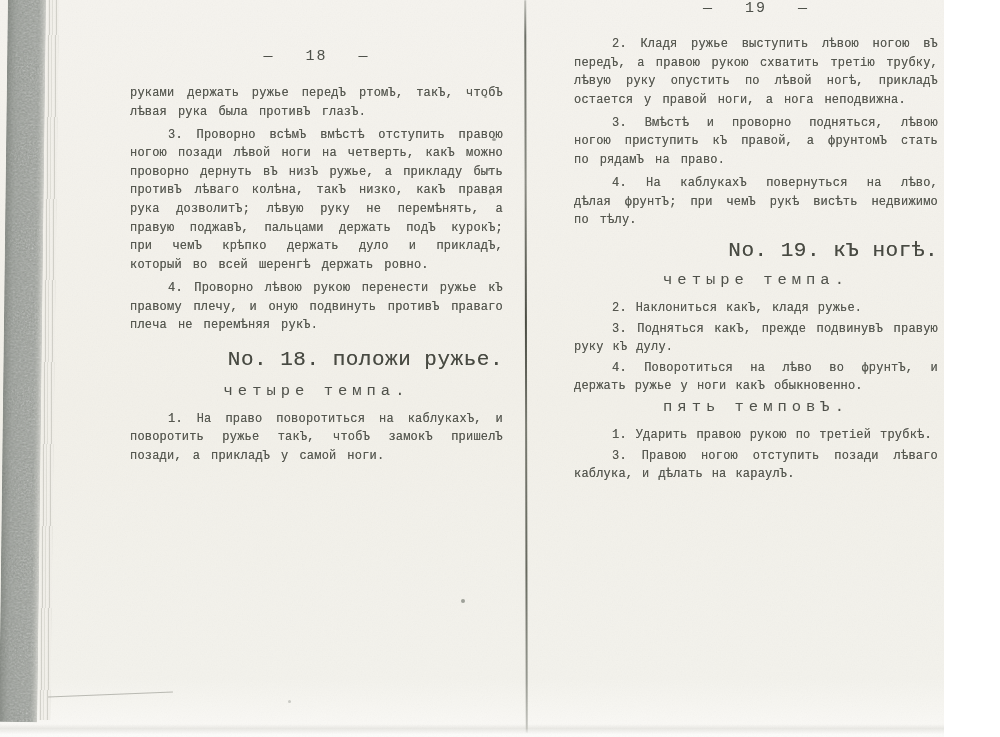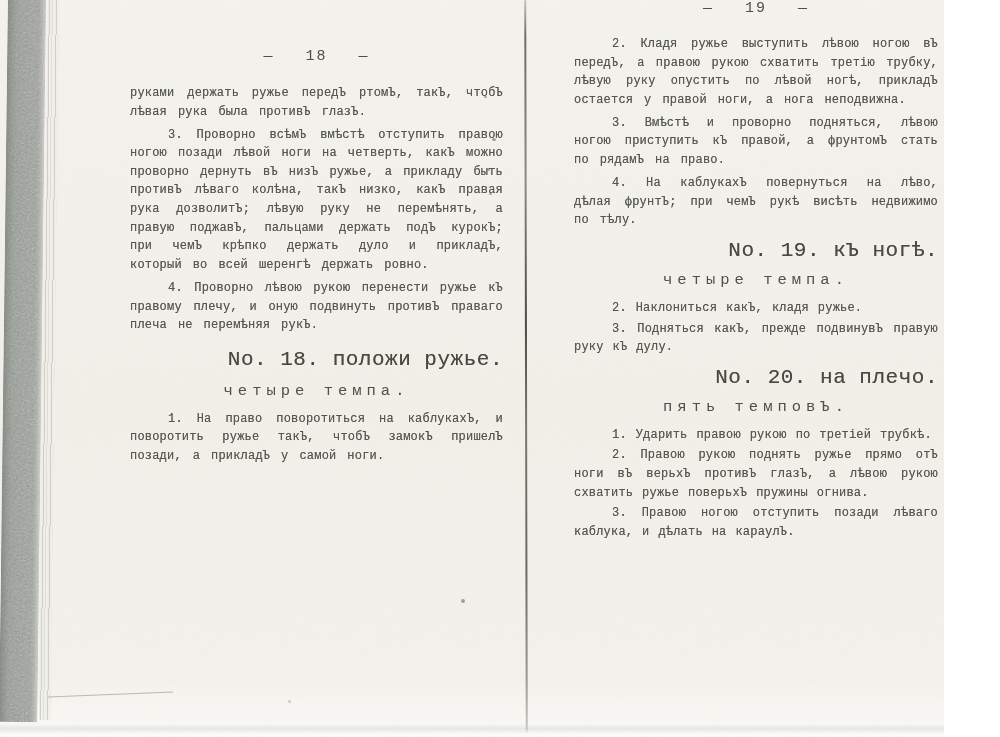--- a/index.html
+++ b/index.html
@@ -104,26 +104,25 @@
   <div class="page page-right">
     <div class="folio">— 19 —</div>
     <p class="para">2. Кладя ружье выступить лѣвою ногою вЪ передЪ, а правою рукою схватить третію трубку, лѣвую руку опустить по лѣвой ногѣ, прикладЪ остается у правой ноги, а нога неподвижна.</p>
     <p class="para">3. Вмѣстѣ и проворно подняться, лѣвою ногою приступить кЪ правой, а фрунтомЪ стать по рядамЪ на право.</p>
     <p class="para">4. На каблукахЪ повернуться на лѣво, дѣлая фрунтЪ; при чемЪ рукѣ висѣть недвижимо по тѣлу.</p>
     <h2 class="heading">No. 19. кЪ ногѣ.</h2>
     <div class="subheading">четыре темпа.</div>
     <div class="items">
       <p class="para">2. Наклониться какЪ, кладя ружье.</p>
       <p class="para">3. Подняться какЪ, прежде подвинувЪ правую руку кЪ дулу.</p>
+      <p class="para">4. Поворотиться на лѣво во фрунтЪ, и держать ружье у ноги какЪ обыкновенно.</p>
     </div>
-    <h2 class="heading">No. 20. на плечо.</h2>
     <div class="subheading">пять темповЪ.</div>
     <div class="items">
       <p class="para">1. Ударить правою рукою по третіей трубкѣ.</p>
-      <p class="para">2. Правою рукою поднять ружье прямо отЪ ноги вЪ верьхЪ противЪ глазЪ, а лѣвою рукою схватить ружье поверьхЪ пружины огнива.</p>
       <p class="para">3. Правою ногою отступить позади лѣваго каблука, и дѣлать на караулЪ.</p>
     </div>
 
   </div>
 
   <div class="speck sp1"></div>
   <div class="speck sp2"></div>
   <div class="speck sp3"></div>
   <div class="speck sp4"></div>
   <div class="speck sp5"></div>

